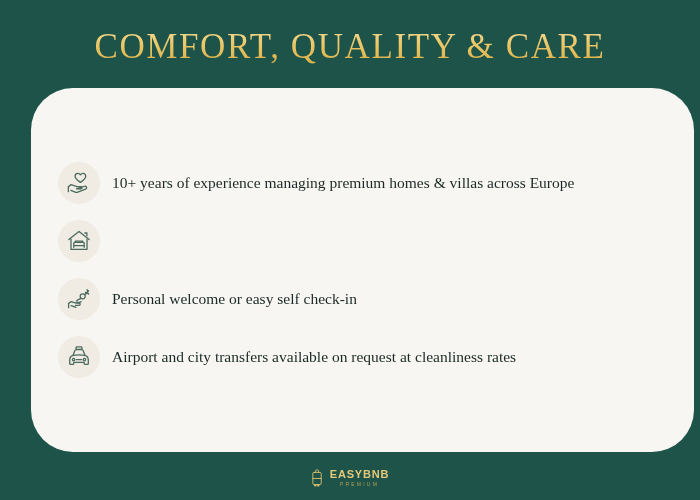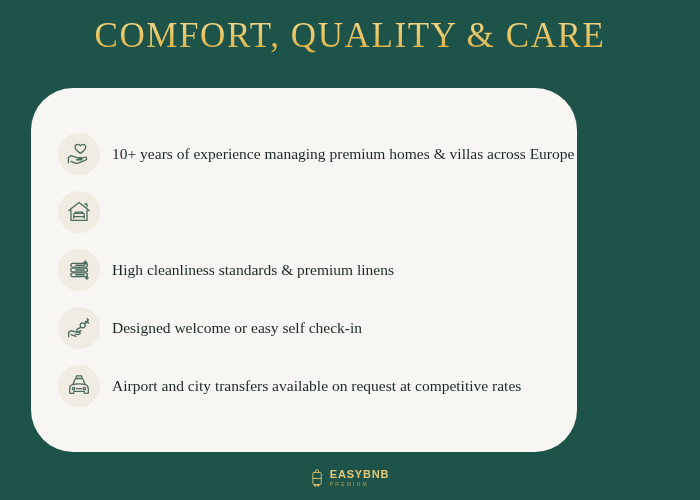--- a/index.html
+++ b/index.html
@@ -16,41 +16,41 @@
   }
 
   .poster {
     position: absolute;
     inset: 0;
     background: #1e5349;
   }
 
   .title {
     position: absolute;
-    top: 16px;
+    top: 27px;
     left: 0;
     width: 700px;
     text-align: center;
     font-family: "Liberation Serif", serif;
     font-size: 35px;
     letter-spacing: 1.6px;
     font-weight: 400;
     color: #edc867;
     background: linear-gradient(180deg, #f4dc96 0%, #e9c563 48%, #d9ad45 100%);
     -webkit-background-clip: text;
     background-clip: text;
     -webkit-text-fill-color: transparent;
     white-space: nowrap;
   }
 
   .card {
     position: absolute;
     left: 31px;
     top: 88px;
-    width: 546px;
+    width: 663px;
     height: 364px;
     background: #f7f6f3;
     border-radius: 42px;
     box-sizing: border-box;
     padding: 10px 0 10px 0;
     display: flex;
     flex-direction: column;
     justify-content: center;
   }
 
@@ -106,21 +106,21 @@
 
   .footer-mark svg {
     display: block;
     width: 13px;
     height: 20px;
   }
 
   .footer-words {
     display: flex;
     flex-direction: column;
-    align-items: flex-start;
+    align-items: center;
     line-height: 1;
   }
 
   .footer-brand {
     font-family: "Liberation Sans", sans-serif;
     font-size: 11px;
     font-weight: 700;
     letter-spacing: 0.8px;
     color: #e3c879;
   }
@@ -162,63 +162,50 @@
             <path d="M4.6 10.2v9.6h14.8v-9.6"></path>
             <path d="M17.4 4.6h1.9v2.6"></path>
             <rect x="7.2" y="13.2" width="9.6" height="3.1" rx="0.8"></rect>
             <path d="M7.2 16.3v1.5M16.8 16.3v1.5"></path>
             <path d="M8.6 13.2v-1.1h6.8v1.1"></path>
           </svg>
         </span>
       </div>
 
 
-      <div class="row">
-        <span class="icon-circle">
-          <svg viewBox="0 0 24 24" fill="none" stroke="#4a6b5d" stroke-width="1.2" stroke-linecap="round" stroke-linejoin="round">
-            <path d="M4.4 7.6c0-1 .9-1.8 2-1.8h11.4c1.1 0 2 .8 2 1.8s-.9 1.8-2 1.8H6.4c-1.1 0-2-.8-2-1.8z"></path>
-            <path d="M4.4 12c0-1 .9-1.8 2-1.8h11.4c1.1 0 2 .8 2 1.8s-.9 1.8-2 1.8H6.4c-1.1 0-2-.8-2-1.8z"></path>
-            <path d="M4.4 16.4c0-1 .9-1.8 2-1.8h11.4c1.1 0 2 .8 2 1.8s-.9 1.8-2 1.8H6.4c-1.1 0-2-.8-2-1.8z"></path>
-            <path d="M9 7.6h8M9 12h8M9 16.4h8"></path>
-            <path d="M17.8 3.6l.5 1.1 1.1.5-1.1.5-.5 1.1-.5-1.1-1.1-.5 1.1-.5z"></path>
-            <path d="M19.3 18.2l.4.8.8.4-.8.4-.4.8-.4-.8-.8-.4.8-.4z"></path>
-          </svg>
-        </span>
-        <span class="row-text">High cleanliness standards &amp; premium linens</span>
-      </div>
 
       <div class="row">
         <span class="icon-circle">
           <svg viewBox="0 0 24 24" fill="none" stroke="#4a6b5d" stroke-width="1.2" stroke-linecap="round" stroke-linejoin="round">
             <path d="M20.6 4.6l-3 3.1"></path>
             <path d="M19.4 3.4l1.2 1.2"></path>
             <path d="M18 6l1.2 1.2"></path>
             <circle cx="15.4" cy="9.5" r="2.3"></circle>
             <path d="M20.9 7.4l-1.6-1.6"></path>
             <path d="M13.4 11.6l-2.6 1.2c-.7.3-1 1.1-.7 1.8.3.6 1 .9 1.7.7l2.2-.8"></path>
             <path d="M2.4 16.1l2.3-1.7 4.6 1.3h2.5c.8 0 1.3.5 1.3 1.1 0 .6-.5 1-1.3 1H8.7"></path>
             <path d="M9.2 19.7l-4.5-1.6"></path>
             <path d="M2.4 16.1v3.9"></path>
           </svg>
         </span>
-        <span class="row-text">Designed welcome or easy self check-in</span>
+        <span class="row-text">Personal welcome or easy self check-in</span>
       </div>
 
       <div class="row">
         <span class="icon-circle">
           <svg viewBox="0 0 24 24" fill="none" stroke="#4a6b5d" stroke-width="1.2" stroke-linecap="round" stroke-linejoin="round">
             <rect x="9.3" y="2.6" width="5.4" height="2.4" rx="0.7"></rect>
             <path d="M6.6 10.2l1.5-4c.2-.6.8-1 1.4-1h5c.6 0 1.2.4 1.4 1l1.5 4"></path>
             <path d="M3.4 15.4c0-2.2 1.2-4.2 2.6-4.6 1.6-.5 4-.7 6-.7s4.4.2 6 .7c1.4.4 2.6 2.4 2.6 4.6v2.5c0 .5-.4.9-.9.9h-2c-.5 0-.9-.4-.9-.9v-.9H7.2v.9c0 .5-.4.9-.9.9h-2c-.5 0-.9-.4-.9-.9z"></path>
             <circle cx="7" cy="14.4" r="1.1"></circle>
             <circle cx="17" cy="14.4" r="1.1"></circle>
             <path d="M9.6 14.4h4.8"></path>
           </svg>
         </span>
-        <span class="row-text">Airport and city transfers available on request at competitive rates</span>
+        <span class="row-text">Airport and city transfers available on request at cleanliness rates</span>
       </div>
 
     </div>
   </div>
 
   <div class="footer">
     <span class="footer-mark">
       <svg viewBox="0 0 14 21" fill="none" stroke="#d9bd6c" stroke-width="1" stroke-linecap="round" stroke-linejoin="round">
         <rect x="2" y="4.5" width="9" height="13" rx="1.2"></rect>
         <path d="M5 4.5V2.6c0-.5.4-.9.9-.9h1.2c.5 0 .9.4.9.9v1.9"></path>

